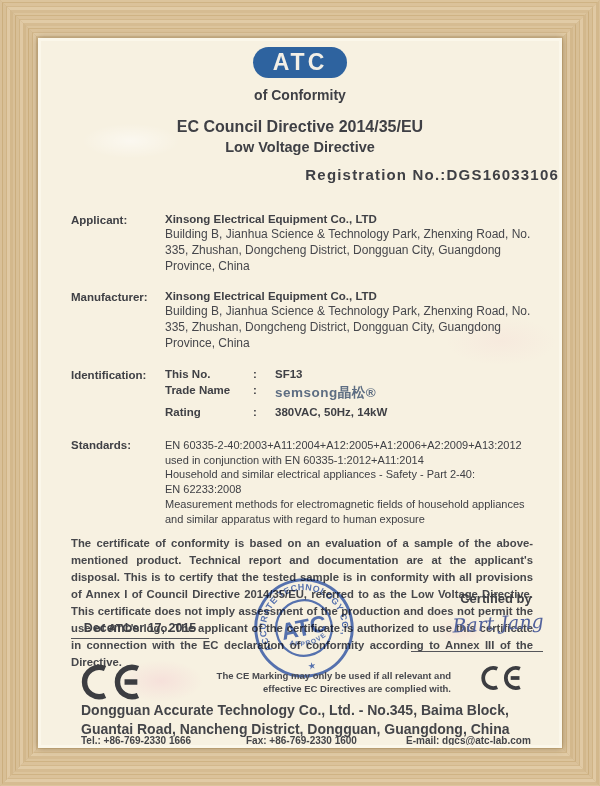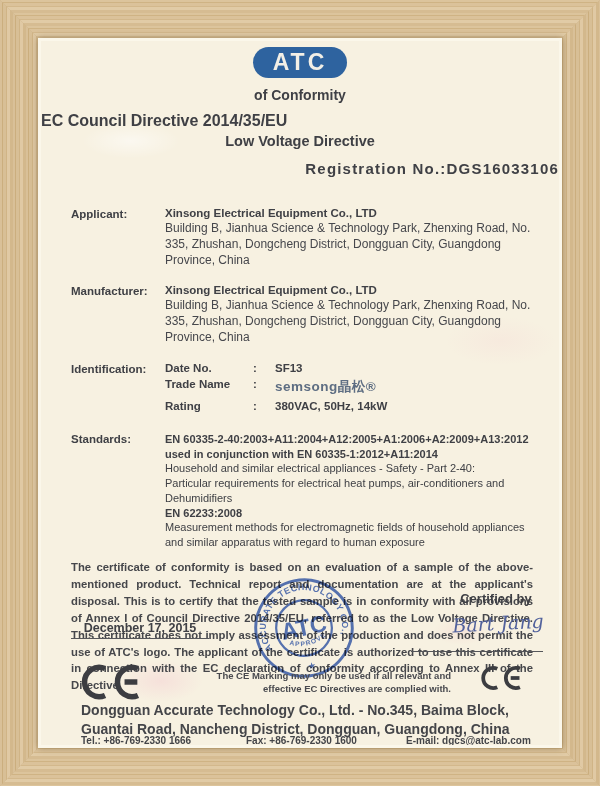--- a/index.html
+++ b/index.html
@@ -42,38 +42,38 @@
     width:94px; height:31px; margin:6px auto 0; border-radius:16px;
     background:#2e639f; color:#f2efe6;
     display:flex; align-items:center; justify-content:center;
     font-size:23px; font-weight:bold; letter-spacing:3px;
   }
   .cert-title {
     text-align:center; font-size:29px; font-weight:bold; color:#3c3d41;
     letter-spacing:17px; text-indent:17px; margin-top:-2px;
   }
   .cert-sub   { text-align:center; font-size:14px; font-weight:bold; margin-top:9px; }
-  .cert-dir1  { font-size:16px; font-weight:bold; margin-top:9px; }
+  .cert-dir1  { text-align:center; font-size:16px; font-weight:bold; margin-top:15px; }
   .cert-dir2  { text-align:center; font-size:14.5px; font-weight:bold; margin-top:3px; }
   .registration { text-align:right; font-size:15px; font-weight:bold; letter-spacing:1.2px; margin-top:11px; }
 
   
   .content { padding:14px 26px 0 30px; }
   .field-row { display:flex; margin-bottom:7px;margin-top:16px; }
   .field-label { flex:none; width:94px; font-size:11.5px; font-weight:bold; padding-top:1px; }
   .field-value { flex:1; font-size:11.5px; }
   .fv-name { font-weight:bold; margin-bottom:2px; }
   .fv-addr { font-size:12px; color:#46474c; line-height:1.32; }
   .id-row { display:flex; margin-bottom:4px; }
   .id-key { width:88px; font-size:11.5px; font-weight:bold; }
   .id-colon { width:22px; font-size:11.5px; font-weight:bold; }
   .id-val { font-size:11.5px; font-weight:bold; }
   .trade-logo { font-size:13.5px; font-weight:bold; color:#5d6d82; letter-spacing:.5px; }
   .std-line { font-size:11px; line-height:1.34; }
-  .std-bold { font-weight:bold; }
+  .std-bold { font-weight:normal; }
 
   
   .body-par {
     margin:9px 26px 0 30px; font-size:11.3px; font-weight:bold; color:#46474b;
     text-align:justify; line-height:1.5;
   }
 
   
   .stamp { position:absolute; left:212px; top:536px; width:102px; height:102px;
            transform:rotate(-12deg); mix-blend-mode:multiply; opacity:.92; }
@@ -133,21 +133,21 @@
         <div class="fv-name">Xinsong Electrical Equipment Co., LTD</div>
         <div class="fv-addr">Building B, Jianhua Science &amp; Technology Park, Zhenxing Road, No. 335, Zhushan, Dongcheng District, Dongguan City, Guangdong Province, China</div>
       </div>
     </div>
 
 
     <div class="field-row">
       <div class="field-label">Identification:</div>
       <div class="field-value">
         <div class="id-row">
-          <span class="id-key">Date No.</span>
+          <span class="id-key">This No.</span>
           <span class="id-colon">:</span>
           <span class="id-val">SF13</span>
         </div>
         <div class="id-row">
           <span class="id-key">Trade Name</span>
           <span class="id-colon">:</span>
           <span class="id-val trade-logo">semsong晶松®</span>
         </div>
         <div class="id-row">
           <span class="id-key">Rating</span>
@@ -155,21 +155,20 @@
           <span class="id-val">380VAC, 50Hz, 14kW</span>
         </div>
       </div>
     </div>
 
     <div class="field-row">
       <div class="field-label">Standards:</div>
       <div class="field-value">
         <div class="std-line std-bold">EN 60335-2-40:2003+A11:2004+A12:2005+A1:2006+A2:2009+A13:2012 used in conjunction with EN 60335-1:2012+A11:2014</div>
         <div class="std-line">Household and similar electrical appliances - Safety - Part 2-40:</div>
-        <div class="std-line">Particular requirements for electrical heat pumps, air-conditioners and Dehumidifiers</div>
         <div class="std-line std-bold">EN 62233:2008</div>
         <div class="std-line">Measurement methods for electromagnetic fields of household appliances and similar apparatus with regard to human exposure</div>
       </div>
     </div>
   </div>
 
   <p class="body-par">The certificate of conformity is based on an evaluation of a sample of the above-mentioned product. Technical report and documentation are at the applicant's disposal. This is to certify that the tested sample is in conformity with all provisions of Annex I of Council Directive 2014/35/EU, referred to as the Low Voltage Directive. This certificate does not imply assessment of the production and does not permit the use of ATC's logo. The applicant of the certificate is authorized to use this certificate in connection with the EC declaration of conformity according to Annex III of the Directive.</p>
 
   <svg class="stamp" viewBox="0 0 110 110">
     <circle cx="55" cy="55" r="52" fill="none" stroke="#4a6cc0" stroke-width="3.2"></circle>

